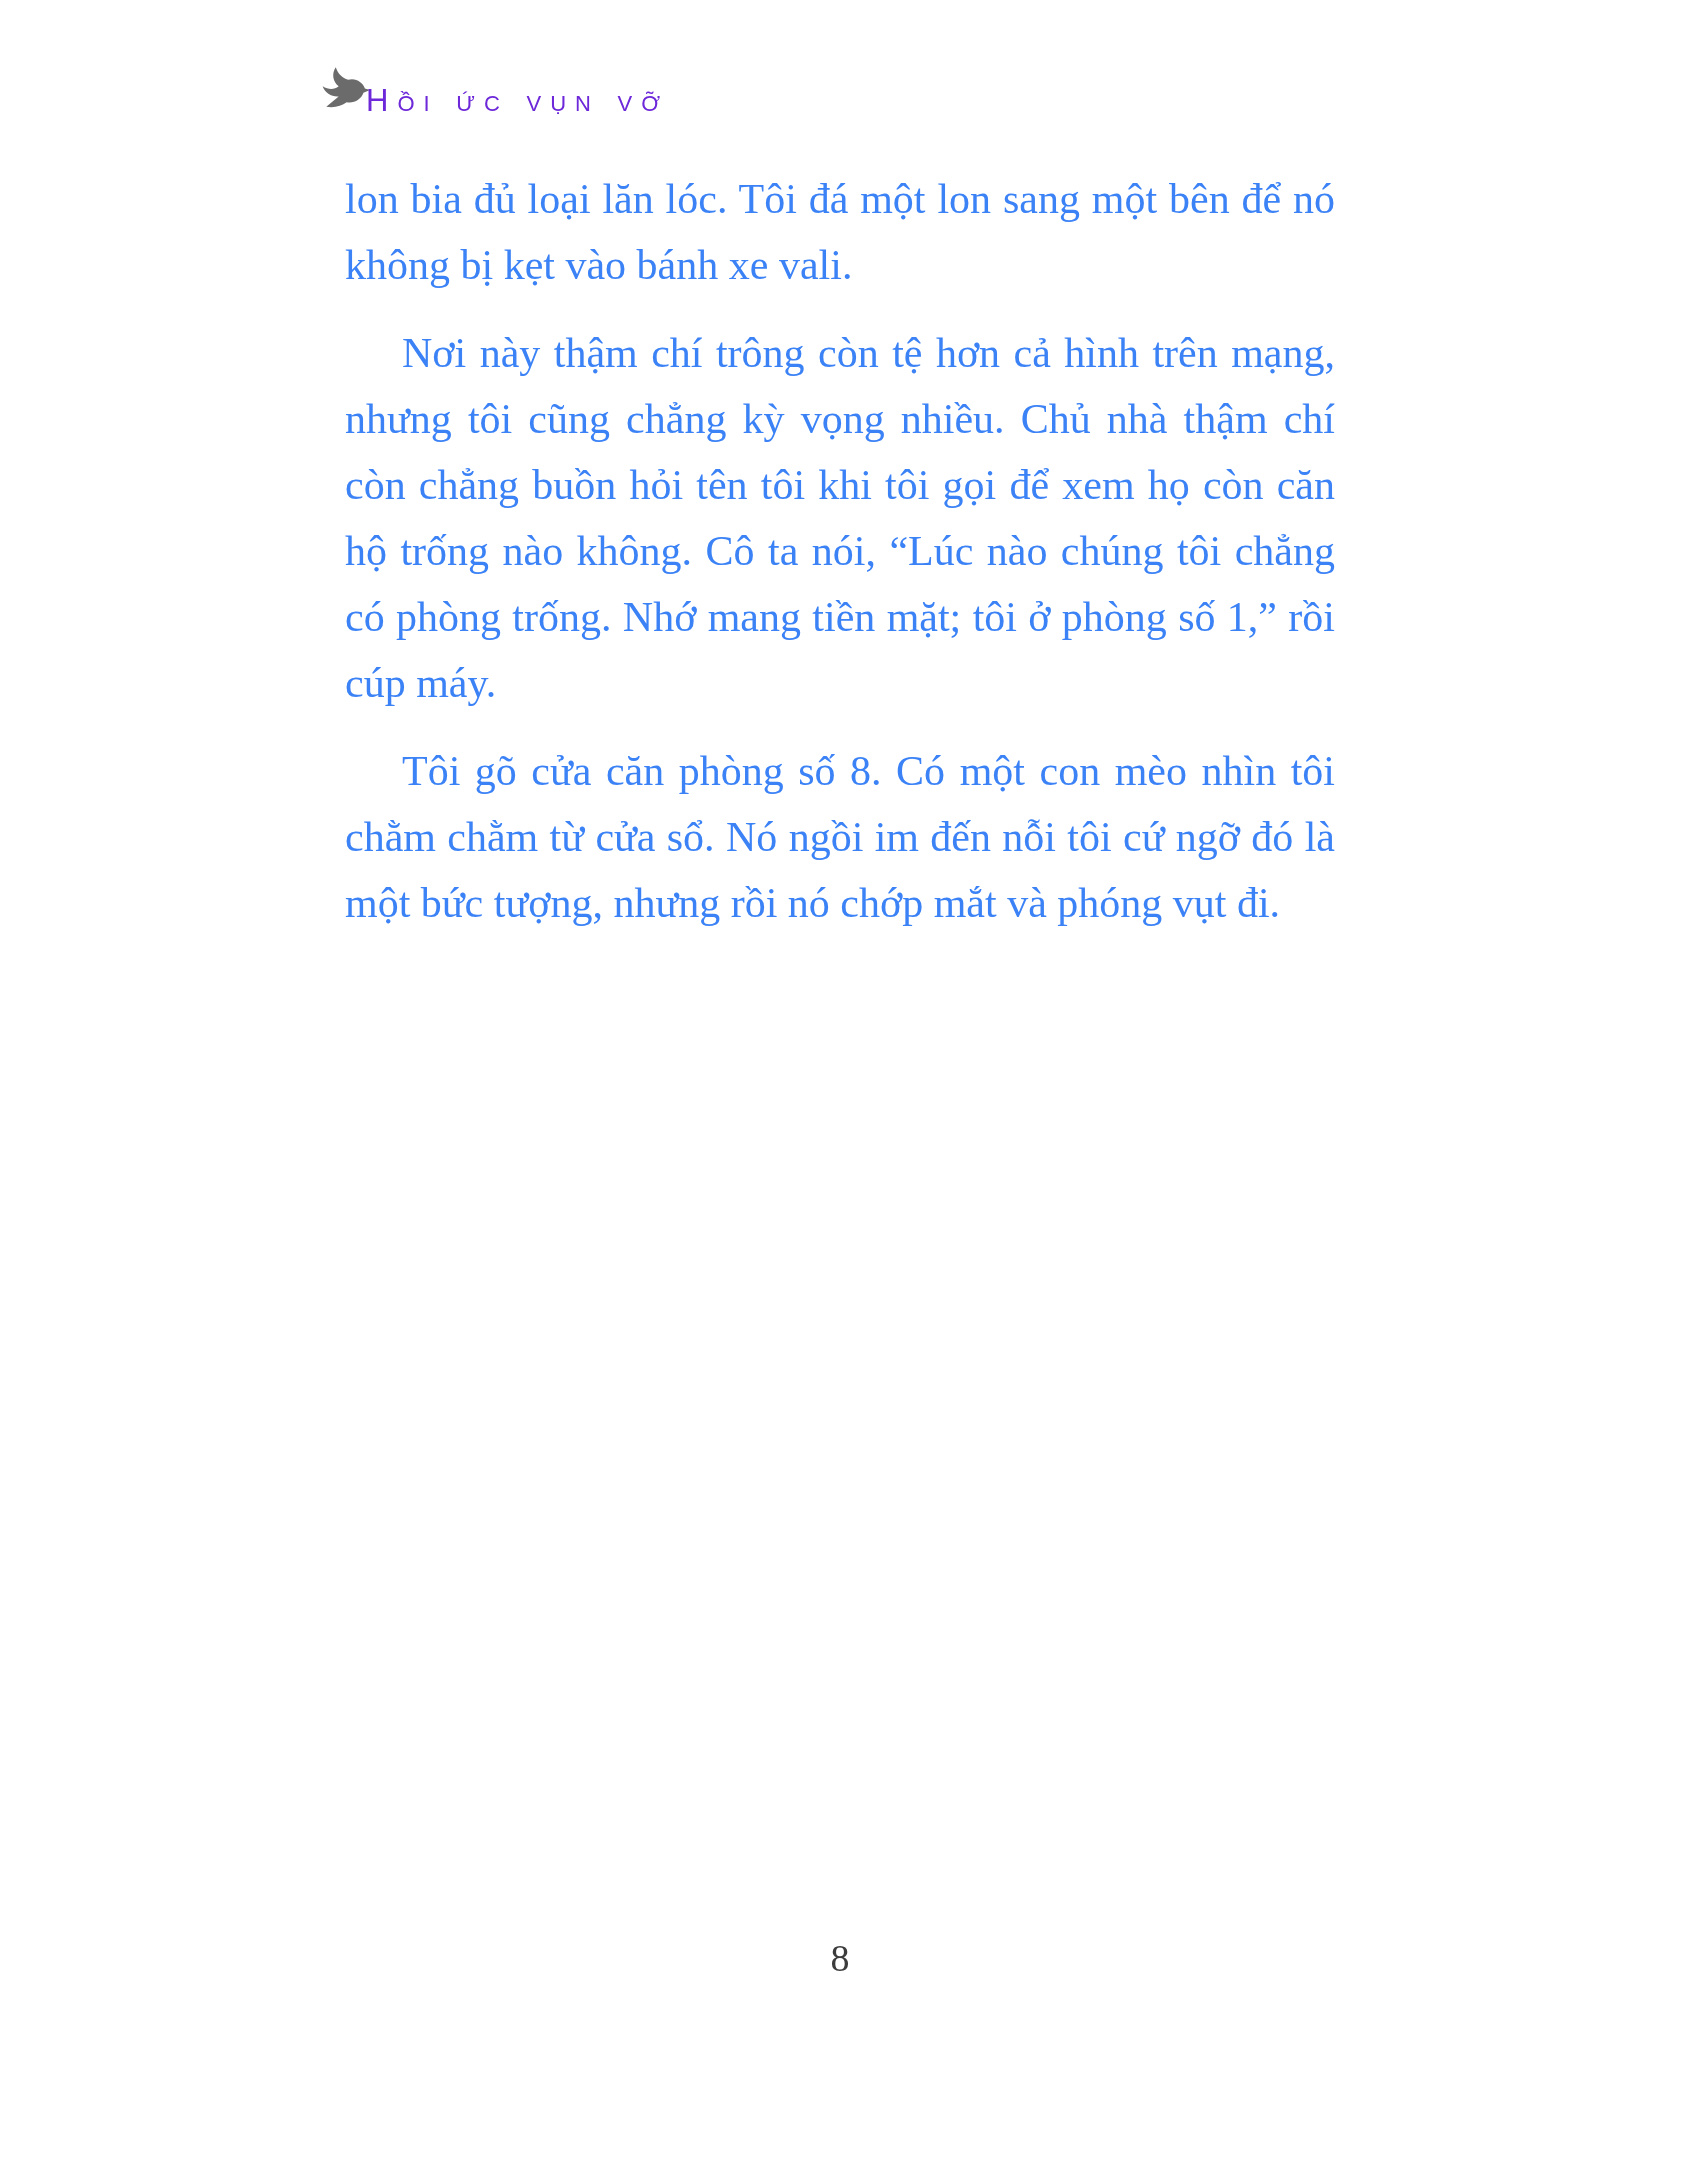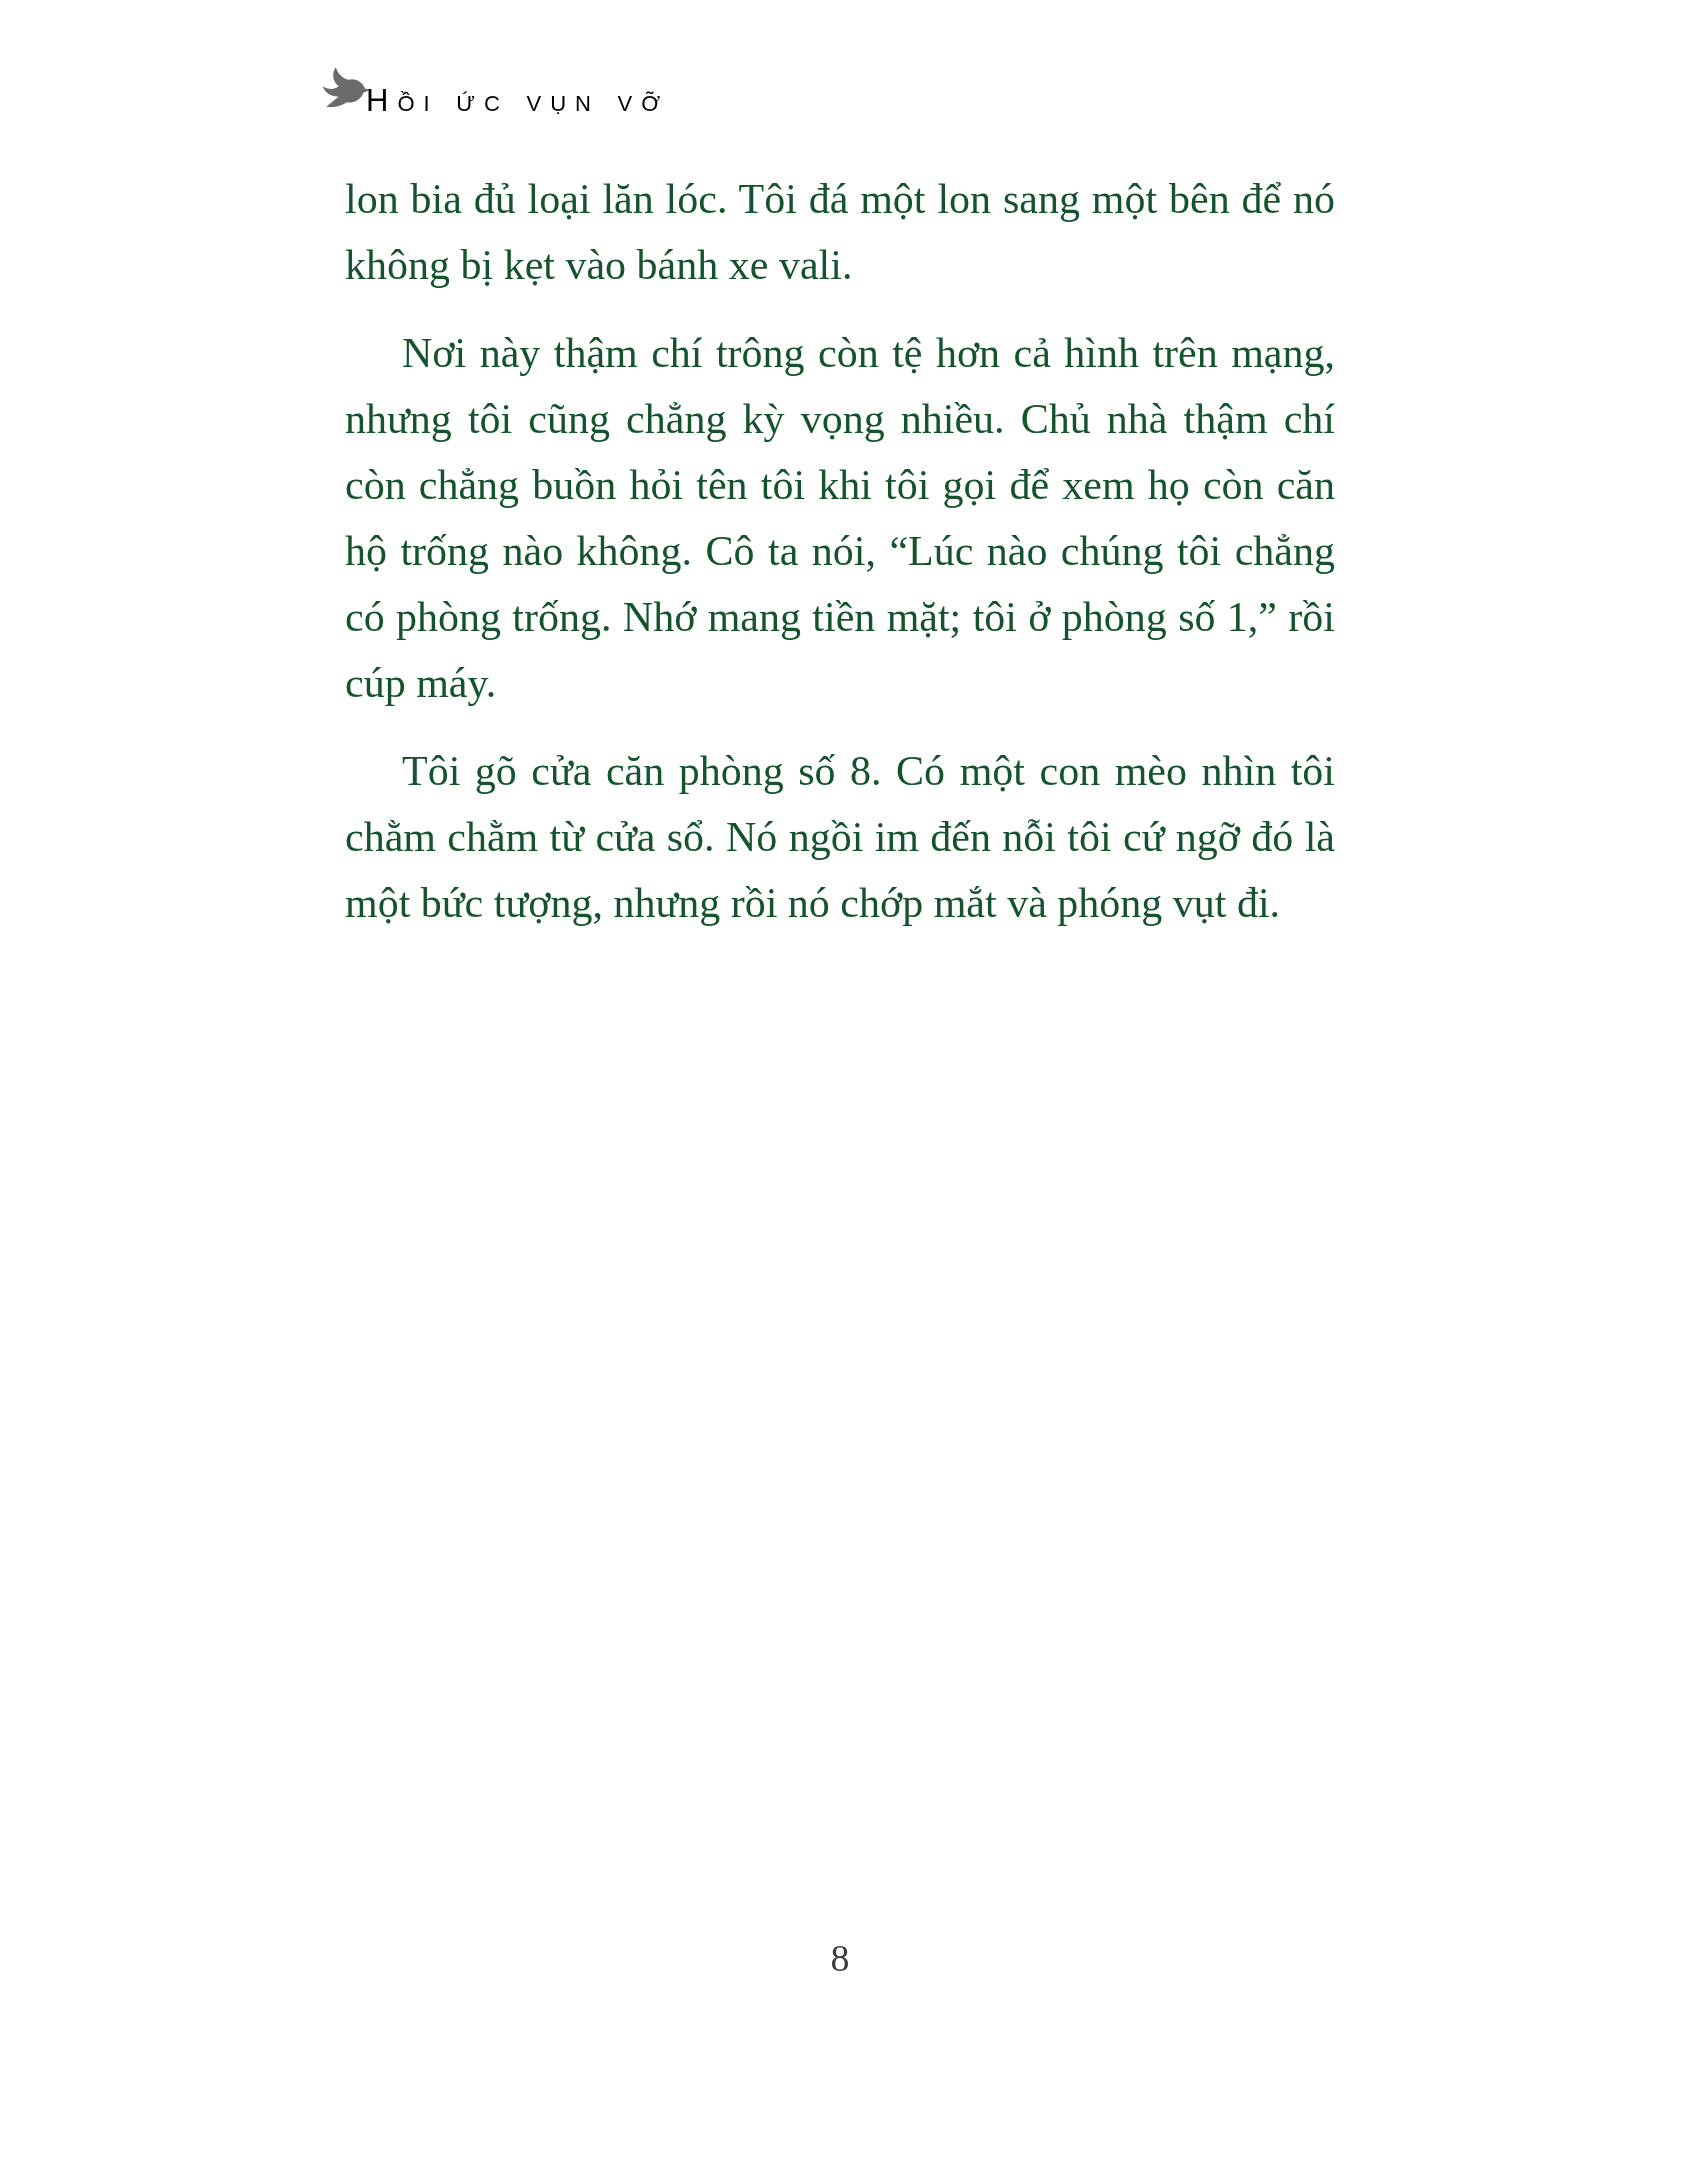--- a/index.html
+++ b/index.html
@@ -28,31 +28,31 @@
     margin-right: -4px;
     margin-bottom: 6px;
   }
   .bird svg { width: 100%; height: 100%; }
   .running-head-text {
     font-family: "Liberation Sans", "DejaVu Sans", sans-serif;
     font-variant: small-caps;
     font-weight: 400;
     font-size: 31px;
     letter-spacing: 9px;
-    color: #000000;
+    color: #6d28d9;
     line-height: 1;
     padding-bottom: 6px;
     white-space: nowrap;
   }
   .body-text {
     position: absolute;
     left: 345px;
     top: 166px;
     width: 990px;
-    color: #14532d;
+    color: #3b82f6;
     font-size: 42px;
     line-height: 66px;
     text-align: justify;
     text-justify: inter-word;
   }
   .body-text p {
     margin: 0 0 22px 0;
     text-indent: 57px;
   }
   .body-text p.continuation {

